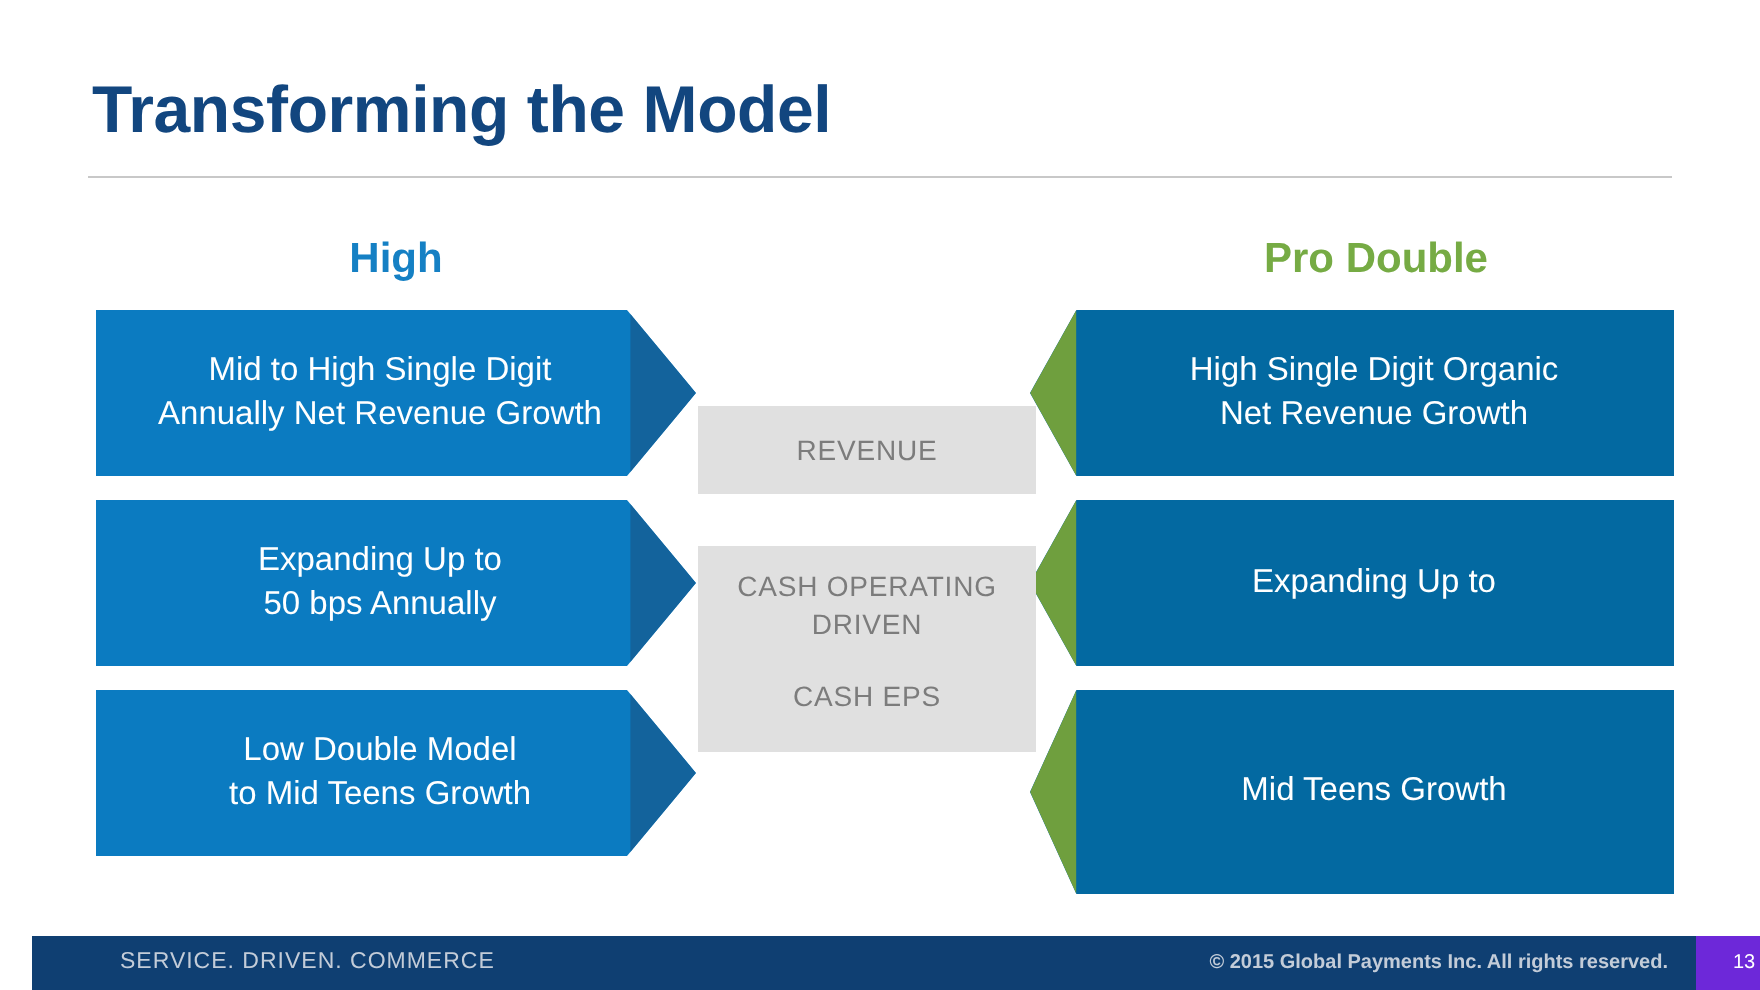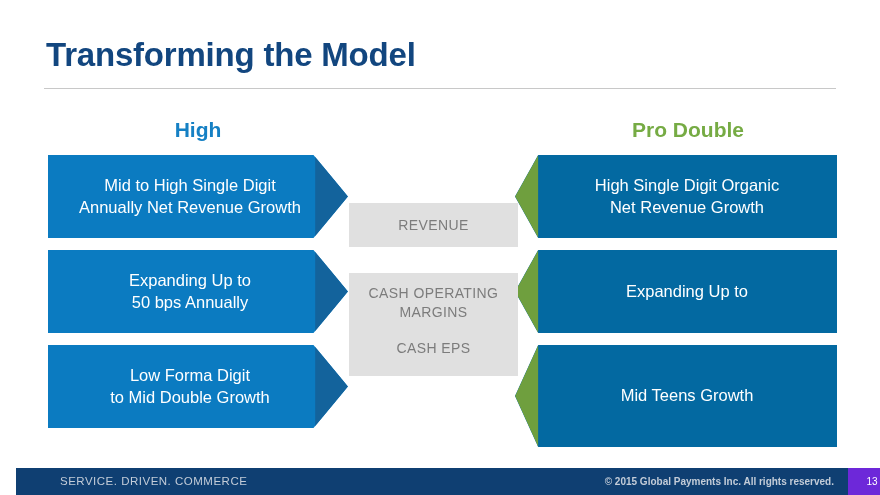--- a/index.html
+++ b/index.html
@@ -227,31 +227,31 @@
     </div>
     <div class="right-arrow" style="top:250px;height:83px;">
       <span class="bevel"></span>
       <span class="txt">
         <span>Expanding Up to</span><br>
       </span>
     </div>
     <div class="center-label" style="top:258px;height:59px;margin-top:15px;">
       <span>
         <span>CASH OPERATING</span><br>
-        <span>MARGINS</span>
+        <span>DRIVEN</span>
       </span>
     </div>
   </div>
 
   <div class="row">
     <div class="left-arrow" style="top:345px;height:83px;">
       <span class="bevel"></span>
       <span class="txt">
-        <span>Low Forma Digit</span><br>
-        <span>to Mid Double Growth</span>
+        <span>Low Double Model</span><br>
+        <span>to Mid Teens Growth</span>
       </span>
     </div>
     <div class="right-arrow" style="top:345px;height:102px;">
       <span class="bevel"></span>
       <span class="txt">Mid Teens Growth</span>
     </div>
     <div class="center-label" style="top:320px;height:56px;">CASH EPS</div>
   </div>
 
 </div>

